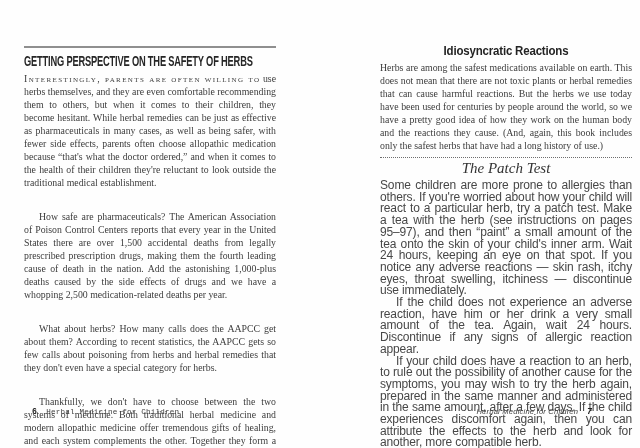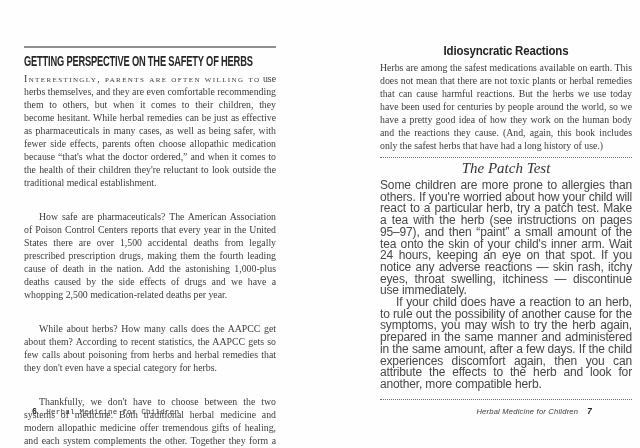--- a/index.html
+++ b/index.html
@@ -96,29 +96,30 @@
   .footer-right .page-num { margin-left:9px; }
 </style>
 </head>
 <body>
 
 <section class="page page-left">
   <div class="title-rule"></div>
   <h1 class="section-title">GETTING PERSPECTIVE ON THE SAFETY OF HERBS</h1>
   <p class="serif-body"><span class="smallcaps">Interestingly, parents are often willing to</span><span> use herbs themselves, and they are even comfortable recommending them to others, but when it comes to their children, they become hesitant. While herbal remedies can be just as effective as pharmaceuticals in many cases, as well as being safer, with fewer side effects, parents often choose allopathic medication because “that's what the doctor ordered,” and when it comes to the health of their children they're reluctant to look outside the traditional medical establishment.</span></p>
   <p class="serif-body indent">How safe are pharmaceuticals? The American Association of Poison Control Centers reports that every year in the United States there are over 1,500 accidental deaths from legally prescribed prescription drugs, making them the fourth leading cause of death in the nation. Add the astonishing 1,000-plus deaths caused by the side effects of drugs and we have a whopping 2,500 medication-related deaths per year.</p>
-  <p class="serif-body indent">While about herbs? How many calls does the AAPCC get about them? According to recent statistics, the AAPCC gets so few calls about poisoning from herbs and herbal remedies that they don't even have a special category for herbs.</p>
+  <p class="serif-body indent">What about herbs? How many calls does the AAPCC get about them? According to recent statistics, the AAPCC gets so few calls about poisoning from herbs and herbal remedies that they don't even have a special category for herbs.</p>
   <p class="serif-body indent">Thankfully, we don't have to choose between the two systems of medicine. Both traditional herbal medicine and modern allopathic medicine offer tremendous gifts of healing, and each system complements the other. Together they form a comprehensive system of health and healing, each having strengths and weaknesses. But knowing when to choose herbs and when to choose pharmaceutical medications is paramount.</p>
 </section>
 
 <section class="page page-right">
   <h2 class="idio-heading">Idiosyncratic Reactions</h2>
   <p class="serif-body">Herbs are among the safest medications available on earth. This does not mean that there are not toxic plants or herbal remedies that can cause harmful reactions. But the herbs we use today have been used for centuries by people around the world, so we have a pretty good idea of how they work on the human body and the reactions they cause. (And, again, this book includes only the safest herbs that have had a long history of use.)</p>
   <div class="dotted-rule rule-1"></div>
   <h3 class="patch-heading">The Patch Test</h3>
   <p class="sans-body">Some children are more prone to allergies than others. If you're worried about how your child will react to a particular herb, try a patch test. Make a tea with the herb (see instructions on pages 95–97), and then “paint” a small amount of the tea onto the skin of your child's inner arm. Wait 24 hours, keeping an eye on that spot. If you notice any adverse reactions — skin rash, itchy eyes, throat swelling, itchiness — discontinue use immediately.</p>
+  <p class="sans-body indent">If the child does not experience an adverse reaction, have him or her drink a very small amount of the tea. Again, wait 24 hours. Discontinue if any signs of allergic reaction appear.</p>
   <p class="sans-body indent">If your child does have a reaction to an herb, to rule out the possibility of another cause for the symptoms, you may wish to try the herb again, prepared in the same manner and administered in the same amount, after a few days. If the child experiences discomfort again, then you can attribute the effects to the herb and look for another, more compatible herb.</p>
   <div class="dotted-rule rule-2"></div>
 </section>
 
 <div class="footer footer-left"><span class="page-num">6</span><span>Herbal Medicine for Children</span></div>
 
 <div class="footer footer-right"><span>Herbal Medicine for Children</span><span class="page-num">7</span></div>
 
 </body></html>

